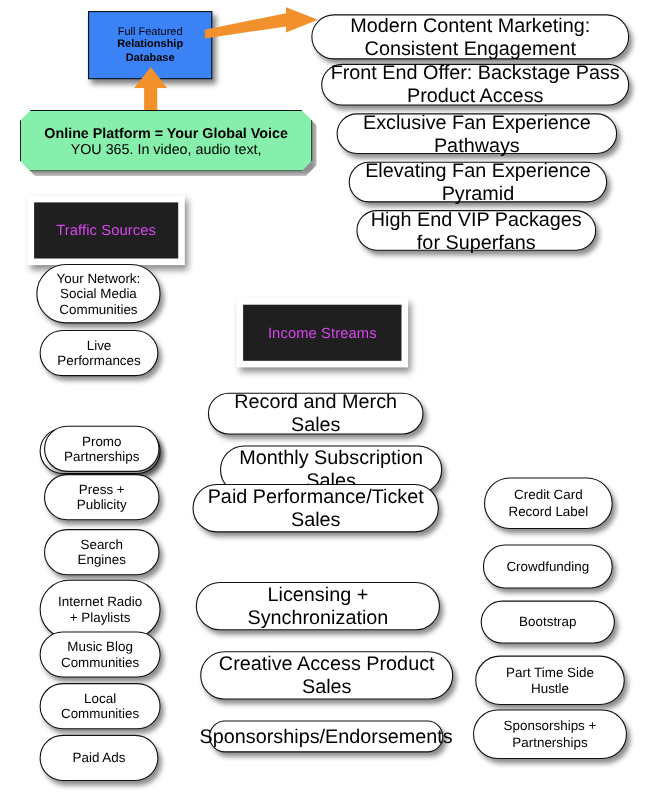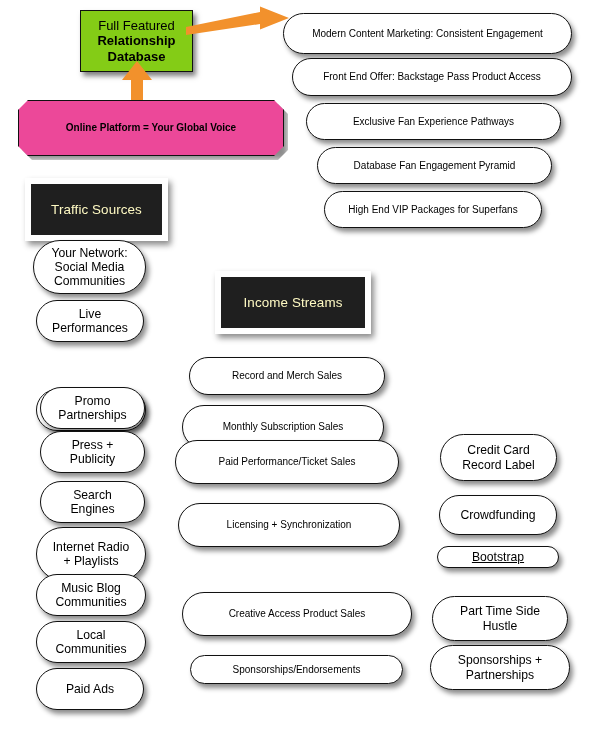--- a/index.html
+++ b/index.html
@@ -37,37 +37,37 @@
   .pill {
     background: #ffffff;
     border: 1.6px solid #111111;
     border-radius: 999px;
     font-size: 12.2px;
     box-shadow: 3px 4px 5px rgba(0,0,0,0.45);
   }
 
   
   .pill-wide {
-    font-size: 10px;
+    font-size: 18px;
   }
 
   
   .rect {
-    background: #84cc16;
+    background: #3b82f6;
     border: 1.6px solid #111111;
     border-radius: 0;
+    font-size: 10px;
+    box-shadow: 3px 4px 5px rgba(0,0,0,0.5);
+  }
+
+  
+  .bevel {
+    background: #86efac;
+    border: 1.7px solid #111111;
     font-size: 13px;
-    box-shadow: 3px 4px 5px rgba(0,0,0,0.5);
-  }
-
-  
-  .bevel {
-    background: #ec4899;
-    border: 1.7px solid #111111;
-    font-size: 10px;
     border-radius: 2px;
     -webkit-clip-path: polygon(10px 0, calc(100% - 10px) 0, 100% 10px, 100% calc(100% - 10px), calc(100% - 10px) 100%, 10px 100%, 0 calc(100% - 10px), 0 10px);
     clip-path: polygon(10px 0, calc(100% - 10px) 0, 100% 10px, 100% calc(100% - 10px), calc(100% - 10px) 100%, 10px 100%, 0 calc(100% - 10px), 0 10px);
   }
   .bevel-shadow {
     position: absolute;
     background: rgba(0,0,0,0.45);
     filter: blur(3px);
     -webkit-clip-path: polygon(10px 0, calc(100% - 10px) 0, 100% 10px, 100% calc(100% - 10px), calc(100% - 10px) 100%, 10px 100%, 0 calc(100% - 10px), 0 10px);
     clip-path: polygon(10px 0, calc(100% - 10px) 0, 100% 10px, 100% calc(100% - 10px), calc(100% - 10px) 100%, 10px 100%, 0 calc(100% - 10px), 0 10px);
@@ -77,21 +77,21 @@
   .header-box {
     background: #ffffff;
     padding: 6px;
     box-shadow: 3px 4px 6px rgba(0,0,0,0.45);
     display: block;
   }
   .header-box .inner {
     width: 100%;
     height: 100%;
     background: #1f1f1f;
-    color: #fef9c3;
+    color: #d946ef;
     display: flex;
     align-items: center;
     justify-content: center;
     font-size: 13.4px;
     letter-spacing: 0.1px;
   }
 
   
   .b { font-weight: bold; }
   .line { display: block; }
@@ -114,33 +114,34 @@
     <polygon points="0,21 74,6 74,0.5 103,12 74,23.5 74,18 0,29" fill="#f2912c"></polygon>
   </svg>
 
   <svg class="arrow" style="left:119px; top:60px; width:36px; height:50px;" viewBox="0 0 36 50">
     <polygon points="18,1 33,20 24,20 24,50 12,50 12,20 3,20" fill="#f2912c"></polygon>
   </svg>
 
   <div class="bevel-shadow" style="left:22px; top:104px; width:266px; height:56px;"></div>
   <div class="node bevel" style="left:18px; top:100px; width:266px; height:56px; flex-direction:column;">
     <span class="line b">Online Platform = Your Global Voice</span>
+    <span class="line">YOU 365. In video, audio text,</span>
   </div>
 
   <div class="node pill pill-wide" style="left:283px; top:13px; width:289px; height:41px;">
     <span>Modern Content Marketing: Consistent Engagement</span>
   </div>
   <div class="node pill pill-wide" style="left:292px; top:58px; width:280px; height:38px;">
     <span>Front End Offer: Backstage Pass Product Access</span>
   </div>
   <div class="node pill pill-wide" style="left:306px; top:103px; width:255px; height:37px;">
     <span>Exclusive Fan Experience Pathways</span>
   </div>
   <div class="node pill pill-wide" style="left:317px; top:147px; width:235px; height:37px;">
-    <span>Database Fan Engagement Pyramid</span>
+    <span>Elevating Fan Experience Pyramid</span>
   </div>
   <div class="node pill pill-wide" style="left:324px; top:191px; width:218px; height:37px;">
     <span>High End VIP Packages for Superfans</span>
   </div>
 
   <div class="header-box" style="position:absolute; left:25px; top:178px; width:131px; height:51px;">
     <div class="inner">Traffic Sources</div>
   </div>
 
   <div class="node pill" style="left:33px; top:240px; width:113px; height:54px;">
@@ -184,45 +185,45 @@
     <span>Paid Ads</span>
   </div>
 
   <div class="header-box" style="position:absolute; left:215px; top:271px; width:144px; height:51px;">
     <div class="inner">Income Streams</div>
   </div>
 
   <div class="node pill pill-wide" style="left:189px; top:357px; width:196px; height:38px;">
     <span>Record and Merch Sales</span>
   </div>
-  <div class="node pill pill-wide" style="left:182px; top:405px; width:202px; height:44px;">
+  <div class="node pill pill-wide" style="left:200px; top:405px; width:202px; height:44px;">
     <span>Monthly Subscription Sales</span>
   </div>
   <div class="node pill pill-wide" style="left:175px; top:440px; width:224px; height:44px;">
     <span>Paid Performance/Ticket Sales</span>
   </div>
-  <div class="node pill pill-wide" style="left:178px; top:503px; width:222px; height:44px;">
+  <div class="node pill pill-wide" style="left:178px; top:529px; width:222px; height:44px;">
     <span>Licensing + Synchronization</span>
   </div>
   <div class="node pill pill-wide" style="left:182px; top:592px; width:230px; height:44px;">
     <span>Creative Access Product Sales</span>
   </div>
   <div class="node pill pill-wide" style="left:190px; top:655px; width:213px; height:29px;">
     <span>Sponsorships/Endorsements</span>
   </div>
 
 
   <div class="node pill" style="left:440px; top:434px; width:117px; height:47px;">
     <span>Credit Card
 Record Label</span>
   </div>
   <div class="node pill" style="left:439px; top:495px; width:118px; height:40px;">
     <span>Crowdfunding</span>
   </div>
-  <div class="node pill" style="left:437px; top:546px; width:122px; height:22px;text-decoration:underline;">
+  <div class="node pill" style="left:437px; top:546px; width:122px; height:39px;">
     <span>Bootstrap</span>
   </div>
   <div class="node pill" style="left:432px; top:596px; width:136px; height:45px;">
     <span>Part Time Side
 Hustle</span>
   </div>
   <div class="node pill" style="left:430px; top:645px; width:140px; height:45px;">
     <span>Sponsorships +
 Partnerships</span>
   </div>

